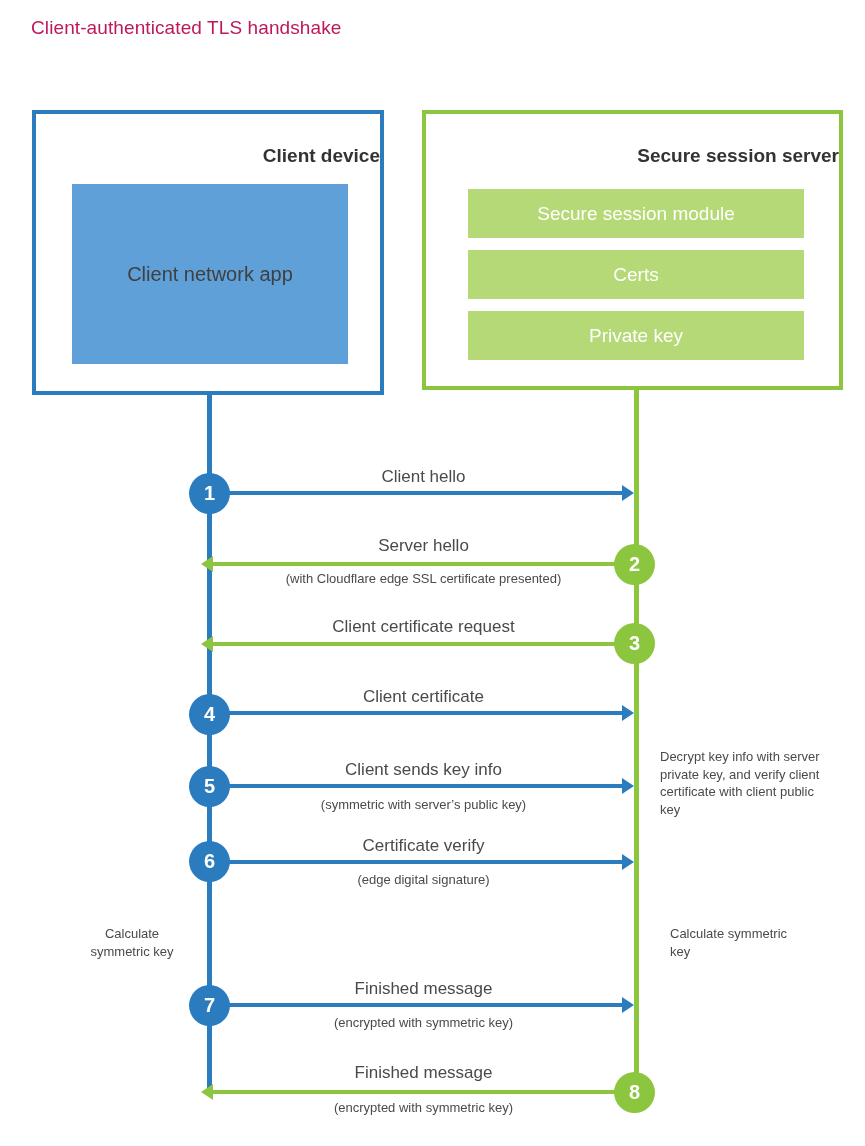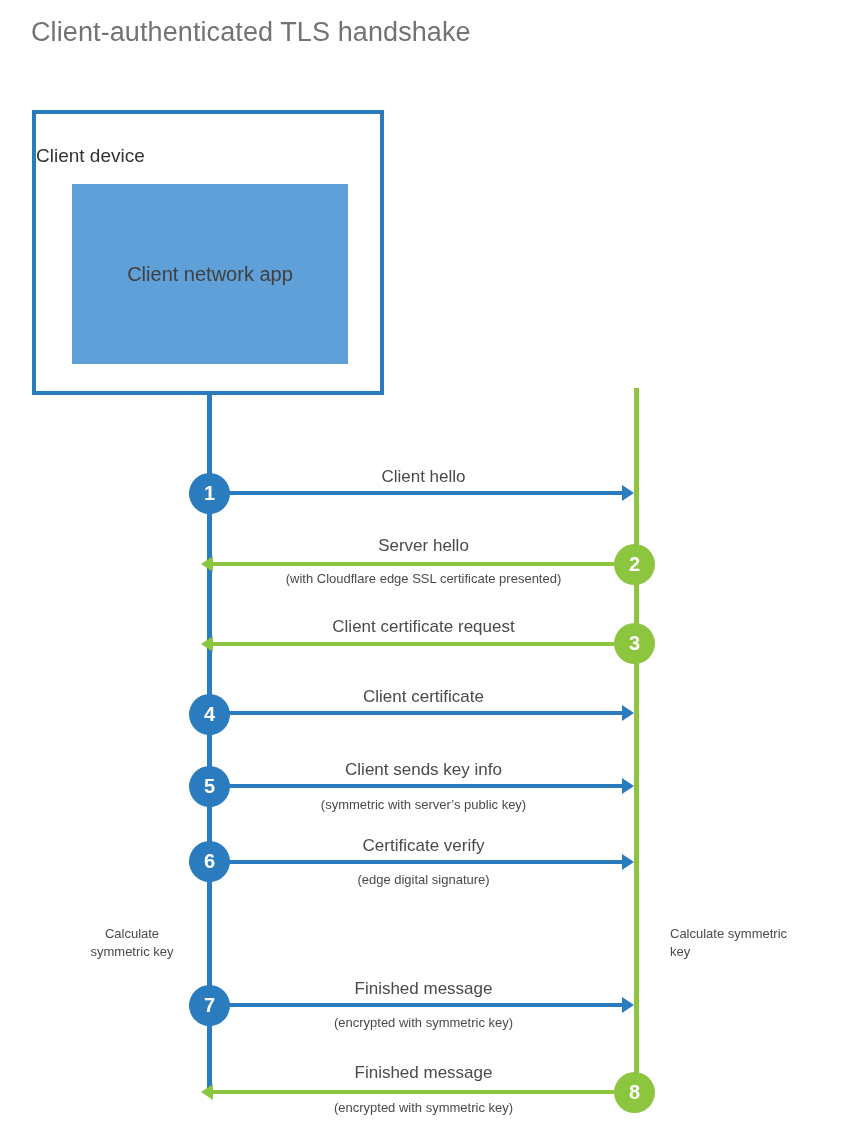--- a/index.html
+++ b/index.html
@@ -9,32 +9,32 @@
     font-family:"Liberation Sans", sans-serif;
     color:#4a4a4a;
     position:relative;
     overflow:hidden;
   }
   .canvas{position:absolute;inset:0;}
 
   
   #page-title{
     position:absolute;left:31px;top:17px;
-    font-size:27px;font-weight:400;color:#737373;
+    font-size:19px;font-weight:400;color:#be185d;
     letter-spacing:.1px;white-space:nowrap;
   }
 
   
   .party-box{position:absolute;background:#ffffff;box-sizing:border-box;}
   #client-device-box{left:32px;top:110px;width:352px;height:285px;border:4px solid #2b7cbf;}
   #secure-server-box{left:422px;top:110px;width:421px;height:280px;border:4px solid #8cc63e;}
 
   .party-title{
-    position:absolute;left:0;right:0;text-align:left;
-    font-size:19px;font-weight:normal;color:#333333;
+    position:absolute;left:0;right:0;text-align:right;
+    font-size:19px;font-weight:bold;color:#333333;
   }
   #client-device-box .party-title{top:31px;}
   #secure-server-box .party-title{top:31px;}
 
   #client-network-app{
     position:absolute;left:36px;top:70px;width:276px;height:180px;
     background:#5fa0d8;color:#404040;
     display:flex;align-items:center;justify-content:center;text-align:center;
     font-size:20px;line-height:1.35;font-weight:400;
   }
@@ -97,20 +97,26 @@
 
 <div class="canvas">
 
   <div id="page-title">Client-authenticated TLS handshake</div>
 
   <div class="party-box" id="client-device-box">
     <div class="party-title">Client device</div>
     <div id="client-network-app">Client network app</div>
   </div>
 
+  <div class="party-box" id="secure-server-box">
+    <div class="party-title">Secure session server</div>
+    <div class="server-bar" id="server-bar-0">Secure session module</div>
+    <div class="server-bar" id="server-bar-1">Certs</div>
+    <div class="server-bar" id="server-bar-2">Private key</div>
+  </div>
 
   <div class="lifeline" id="client-lifeline"></div>
   <div class="lifeline" id="server-lifeline"></div>
 
   <div class="msg-main" style="left:210px;top:467px;width:427px;">Client hello</div>
   <div class="arrow blue right" style="left:210px;top:491px;width:413px;">
       <i class="head"></i>
     </div>
   <div class="step-circle blue" style="left:189px;top:473px;">1</div>
 
@@ -154,16 +160,17 @@
   <div class="msg-sub" style="left:210px;top:1015px;width:427px;">(encrypted with symmetric key)</div>
   <div class="step-circle blue" style="left:189px;top:985px;">7</div>
 
   <div class="msg-main" style="left:210px;top:1063px;width:427px;">Finished message</div>
   <div class="arrow green left" style="left:212px;top:1090px;width:423px;">
       <i class="head"></i>
     </div>
   <div class="msg-sub" style="left:210px;top:1100px;width:427px;">(encrypted with symmetric key)</div>
   <div class="step-circle green" style="left:614px;top:1072px;">8</div>
 
+  <div class="side-note" id="note-decrypt">Decrypt key info with server private key, and verify client certificate with client public key</div>
   <div class="side-note" id="note-client-calc">Calculate symmetric key</div>
   <div class="side-note" id="note-server-calc">Calculate symmetric key</div>
 
 </div>
 
 </body></html>

